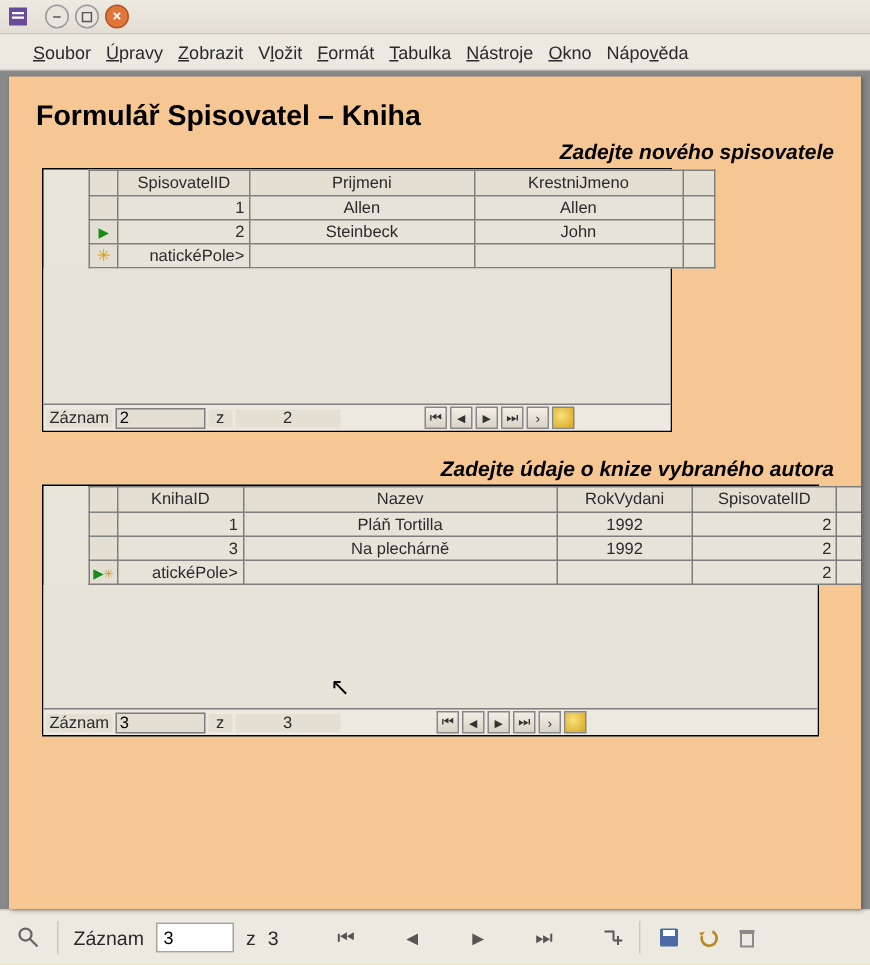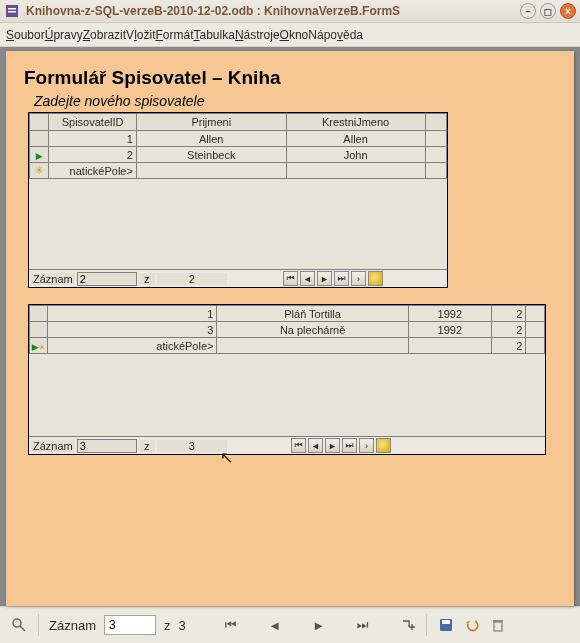--- a/index.html
+++ b/index.html
@@ -42,21 +42,22 @@
     background: #e8e5dc;
     color: #555;
   }
   .tb-btn.close { background: #e2753a; border-color: #b0542a; color: #fff; }
   
   .menubar {
     height: 24px;
     background: #ece9e0;
     display: flex;
     align-items: center;
-    padding: 0 6px;
+    padding: 0 22px;
+    gap: 10px;
     border-bottom: 1px solid #d9d4c8;
     font-size: 12px;
   }
   .menubar .mi { color: #2a2a2a; }
   .menubar .mi .ul { text-decoration: underline; }
   
   .doc-wrap {
     background: #888;
     height: 559px;
     padding: 4px 6px 0 6px;
@@ -72,37 +73,39 @@
     box-shadow: 1px 1px 3px rgba(0,0,0,.3);
   }
   .doc h1 {
     font-size: 19px;
     font-weight: bold;
     margin-bottom: 4px;
     color: #000;
   }
   .doc h2 {
     font-size: 14px;
-    font-weight: normal;
+    font-weight: bold;
     font-style: italic;
     margin: 0 0 3px 10px;
     color: #000;
+    text-align: right;
   }
   .doc h2.sub { margin-left: 40px; margin-bottom: 6px; }
   
   .grid {
     margin: 2px 4px 0 4px;
     border: 1px solid #000;
     background: #e7e4da;
   }
   .grid-table {
     width: 100%;
     border-collapse: collapse;
     font-size: 11px;
     background: #e7e4da;
+    margin-left: 30px;
   }
   .grid-table th, .grid-table td {
     border: 1px solid #7f7f7f;
     height: 16px;
     padding: 1px 3px;
     text-align: center;
     white-space: nowrap;
     overflow: hidden;
   }
   .grid-table th {
@@ -189,21 +192,20 @@
 <body>
 
 <div class="titlebar">
   <span class="appicon">
     <svg viewBox="0 0 16 16">
         <rect x="2" y="2" width="12" height="12" fill="#6a4b9a"></rect>
         <rect x="4" y="5" width="8" height="1.5" fill="#fff"></rect>
         <rect x="4" y="8" width="8" height="1.5" fill="#fff"></rect>
       </svg>
   </span>
-  <span class="title">Knihovna-z-SQL-verzeB-2010-12-02.odb : KnihovnaVerzeB.FormS</span>
   <span class="tb-btn">–</span>
   <span class="tb-btn">◻</span>
   <span class="tb-btn close">×</span>
 </div>
 
 <div class="menubar">
   <span class="mi"><span class="ul">S</span>oubor</span>
   <span class="mi"><span class="ul">Ú</span>pravy</span>
   <span class="mi"><span class="ul">Z</span>obrazit</span>
   <span class="mi">V<span class="ul">l</span>ožit</span>
@@ -265,23 +267,32 @@
         <span class="nav-btn">◄</span>
         <span class="nav-btn">►</span>
         <span class="nav-btn">⏭</span>
         <span class="nav-btn">›</span>
         <span class="nav-btn yellow"></span>
         <span style="width:60px"></span>
       </div>
     </div>
 
     <div class="section2">
+      <h2>Zadejte údaje o knize vybraného autora</h2>
       <div class="grid" style="width:518px;">
         <table class="grid-table">
           <tbody>
+              <tr>
+            <th class="rowhead"></th>
+            <th style="width:80px">KnihaID</th>
+            <th style="width:200px">Nazev</th>
+            <th style="width:86px">RokVydani</th>
+            <th style="width:92px">SpisovatelID</th>
+            <th style="width:16px"></th>
+          </tr>
           <tr>
             <td class="rowhead"></td>
             <td class="cell num">1</td>
             <td class="cell">Pláň Tortilla</td>
             <td class="cell">1992</td>
             <td class="cell num">2</td>
             <td class="cell"></td>
           </tr>
           <tr>
             <td class="rowhead"></td>

